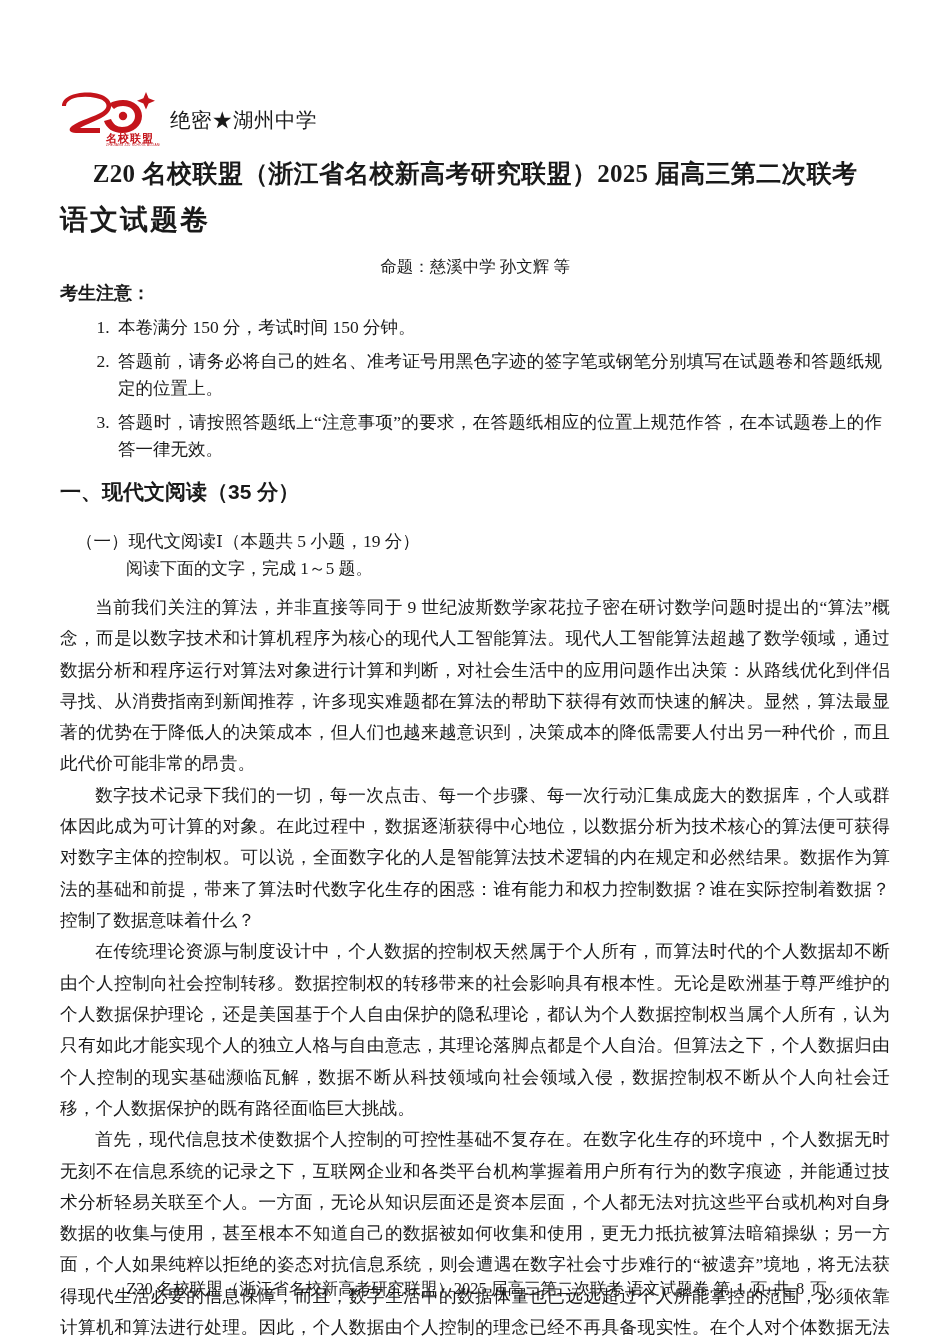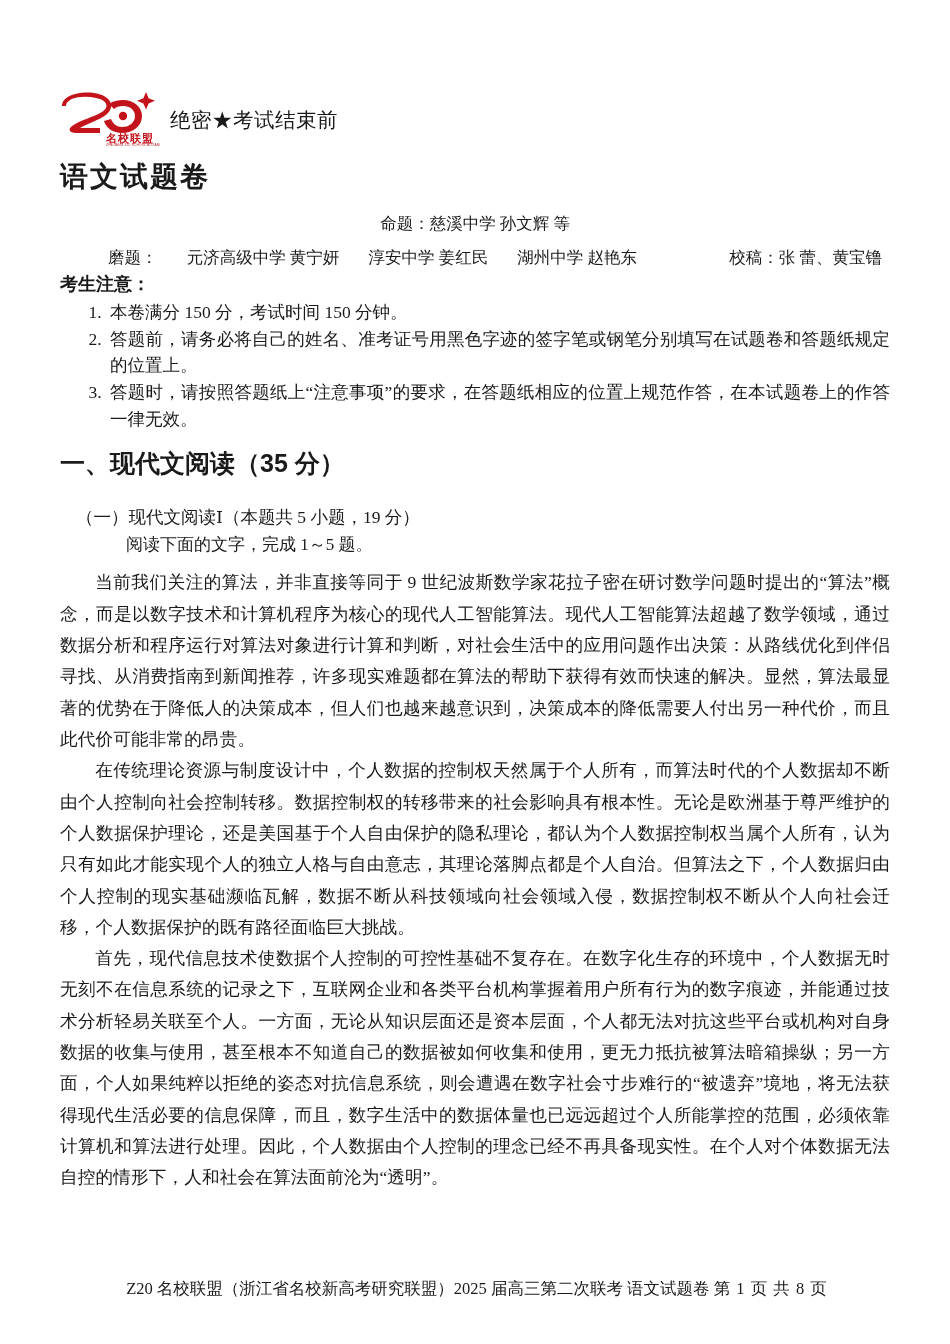--- a/index.html
+++ b/index.html
@@ -96,30 +96,30 @@
     line-height: 1.45;
     font-family: "Liberation Sans", "DejaVu Sans", sans-serif;
   }
   ol.notice-list {
     margin: 2px 0 0 0;
     padding-left: 46px;
     font-size: 17.5px;
     line-height: 1.52;
   }
   ol.notice-list li {
-    margin: 0;
+    margin: 8px;
     padding-left: 4px;
     text-align: justify;
     text-justify: inter-ideograph;
   }
 
   
   .sec-title {
     font-weight: bold;
-    font-size: 25px;
+    font-size: 21px;
     margin-top: 13px;
     line-height: 1.5;
     font-family: "Liberation Sans", "DejaVu Sans", sans-serif;
   }
   .subsec-title {
     font-size: 17.5px;
     margin-top: 21px;
     padding-left: 16px;
     line-height: 1.5;
   }
@@ -176,48 +176,42 @@
                    L49 14 C53 11, 58 10, 63 10 Z"></path>
 
           <circle cx="63" cy="26" r="4.2"></circle>
 
           <path d="M86 2 L88.6 8.2 L95 10.8 L88.6 13.4 L86 19.6 L83.4 13.4 L77 10.8 L83.4 8.2 Z"></path>
         </g>
         <text x="46" y="51.5" font-family="'Liberation Sans','DejaVu Sans',sans-serif" font-size="11" font-weight="bold" fill="#C4141B" letter-spacing="1">名校联盟</text>
         <text x="46" y="56" font-family="'Liberation Sans','DejaVu Sans',sans-serif" font-size="3.2" fill="#C4141B" letter-spacing="0.2">ZHEJIANG Z20 SCHOOL ALLIANCE</text>
       </svg>
     </div>
-    <div class="secret-line">绝密★考试结束前</div>
+    <div class="secret-line">绝密★湖州中学</div>
   </div>
 
+  <div class="main-title">Z20 名校联盟（浙江省名校新高考研究联盟）2025 届高三第二次联考</div>
   <div class="sub-title">语文试题卷</div>
 
   <div class="credit-center">命题：慈溪中学 孙文辉 等</div>
-  <div class="credit-row">
-    <span class="grp">磨题：</span>
-    <span class="grp">元济高级中学 黄宁妍</span>
-    <span class="grp">淳安中学 姜红民</span>
-    <span class="grp">湖州中学 赵艳东</span>
-    <span class="spacer"></span>
-    <span class="grp">校稿：张 蕾、黄宝镥</span>
-  </div>
 
   <div class="notice-head">考生注意：</div>
   <ol class="notice-list">
     <li>本卷满分 150 分，考试时间 150 分钟。</li>
     <li>答题前，请务必将自己的姓名、准考证号用黑色字迹的签字笔或钢笔分别填写在试题卷和答题纸规定的位置上。</li>
     <li>答题时，请按照答题纸上“注意事项”的要求，在答题纸相应的位置上规范作答，在本试题卷上的作答一律无效。</li>
   </ol>
 
   <div class="sec-title">一、现代文阅读（35 分）</div>
   <div class="subsec-title">（一）现代文阅读Ⅰ（本题共 5 小题，19 分）</div>
   <div class="instr-line">阅读下面的文字，完成 1～5 题。</div>
 
   <div class="passage">
     <p>当前我们关注的算法，并非直接等同于 9 世纪波斯数学家花拉子密在研讨数学问题时提出的“算法”概念，而是以数字技术和计算机程序为核心的现代人工智能算法。现代人工智能算法超越了数学领域，通过数据分析和程序运行对算法对象进行计算和判断，对社会生活中的应用问题作出决策：从路线优化到伴侣寻找、从消费指南到新闻推荐，许多现实难题都在算法的帮助下获得有效而快速的解决。显然，算法最显著的优势在于降低人的决策成本，但人们也越来越意识到，决策成本的降低需要人付出另一种代价，而且此代价可能非常的昂贵。</p>
+    <p>数字技术记录下我们的一切，每一次点击、每一个步骤、每一次行动汇集成庞大的数据库，个人或群体因此成为可计算的对象。在此过程中，数据逐渐获得中心地位，以数据分析为技术核心的算法便可获得对数字主体的控制权。可以说，全面数字化的人是智能算法技术逻辑的内在规定和必然结果。数据作为算法的基础和前提，带来了算法时代数字化生存的困惑：谁有能力和权力控制数据？谁在实际控制着数据？控制了数据意味着什么？</p>
     <p>在传统理论资源与制度设计中，个人数据的控制权天然属于个人所有，而算法时代的个人数据却不断由个人控制向社会控制转移。数据控制权的转移带来的社会影响具有根本性。无论是欧洲基于尊严维护的个人数据保护理论，还是美国基于个人自由保护的隐私理论，都认为个人数据控制权当属个人所有，认为只有如此才能实现个人的独立人格与自由意志，其理论落脚点都是个人自治。但算法之下，个人数据归由个人控制的现实基础濒临瓦解，数据不断从科技领域向社会领域入侵，数据控制权不断从个人向社会迁移，个人数据保护的既有路径面临巨大挑战。</p>
     <p>首先，现代信息技术使数据个人控制的可控性基础不复存在。在数字化生存的环境中，个人数据无时无刻不在信息系统的记录之下，互联网企业和各类平台机构掌握着用户所有行为的数字痕迹，并能通过技术分析轻易关联至个人。一方面，无论从知识层面还是资本层面，个人都无法对抗这些平台或机构对自身数据的收集与使用，甚至根本不知道自己的数据被如何收集和使用，更无力抵抗被算法暗箱操纵；另一方面，个人如果纯粹以拒绝的姿态对抗信息系统，则会遭遇在数字社会寸步难行的“被遗弃”境地，将无法获得现代生活必要的信息保障，而且，数字生活中的数据体量也已远远超过个人所能掌控的范围，必须依靠计算机和算法进行处理。因此，个人数据由个人控制的理念已经不再具备现实性。在个人对个体数据无法自控的情形下，人和社会在算法面前沦为“透明”。</p>
   </div>
 
   <div class="footer">
     <span>Z20 名校联盟（浙江省名校新高考研究联盟）2025 届高三第二次联考 语文试题卷</span>
     <span class="pg">第 1 页 共 8 页</span>
   </div>
 
 </div>

